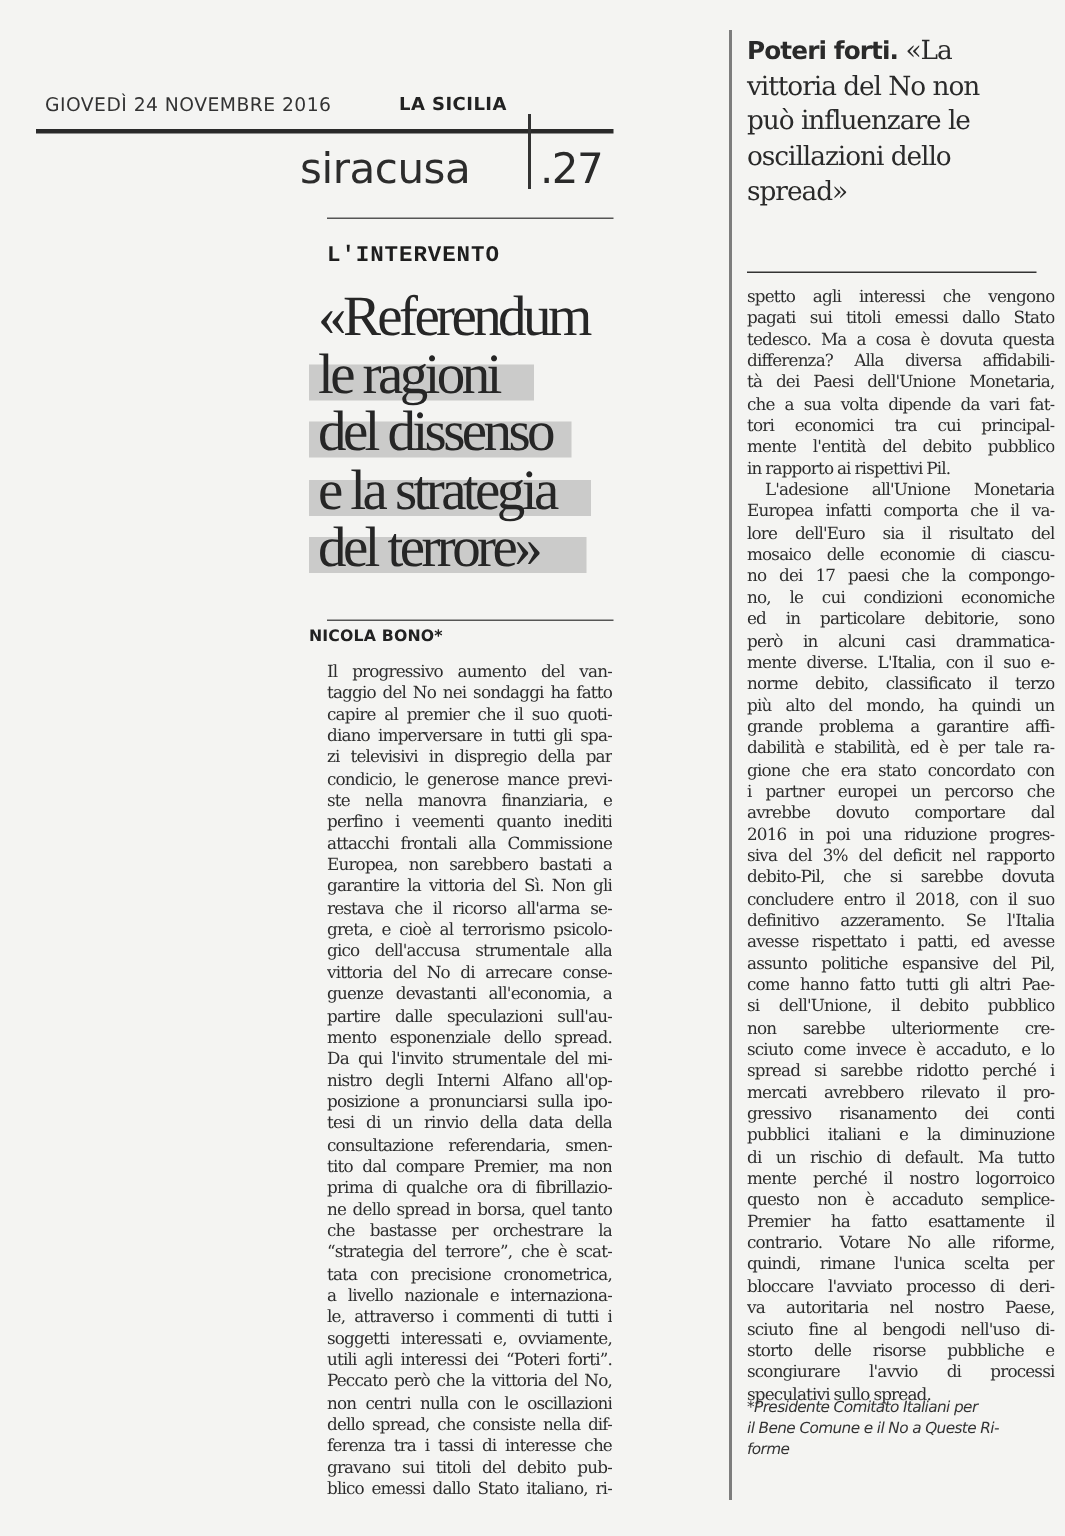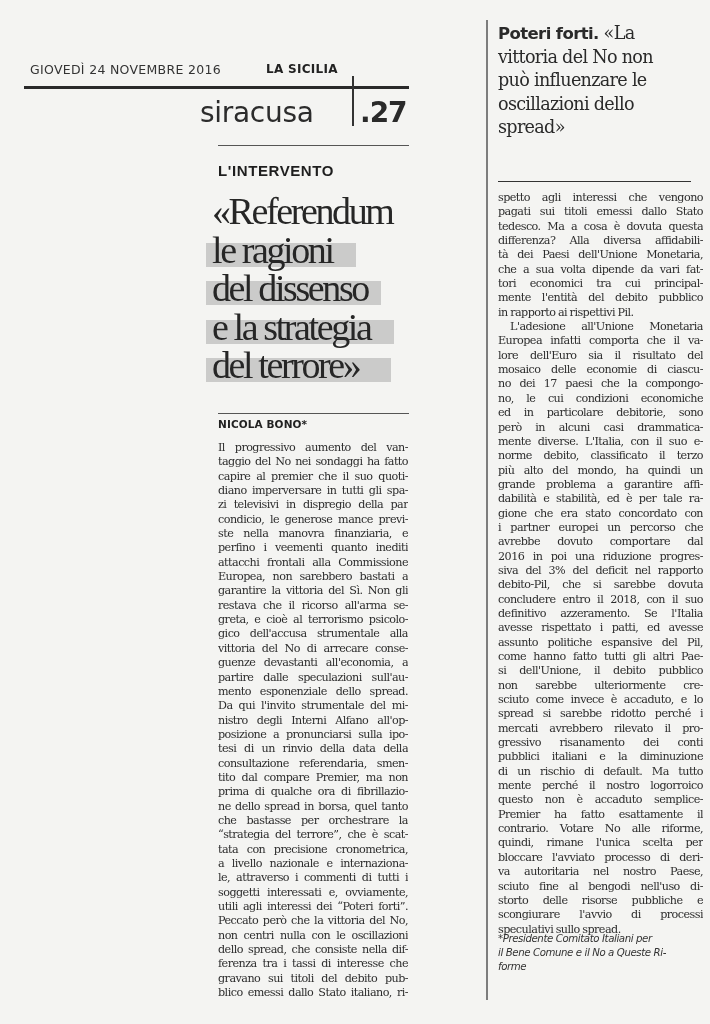--- a/index.html
+++ b/index.html
@@ -19,40 +19,40 @@
     font-weight: bold; font-size: 12px; color: #222; letter-spacing: 0.3px;
   }
   .thick-rule { left: 24px; top: 86px; width: 385px; height: 3px; background: #2a2a2a; }
   .vdiv-head { left: 352px; top: 76px; width: 1.5px; height: 50px; background: #333; }
   .section {
     left: 200px; top: 96px; font-family: "DejaVu Sans", sans-serif;
     font-size: 28px; color: #2c2c2c; letter-spacing: -0.3px;
   }
   .pagenum {
     left: 360px; top: 96px; font-family: "DejaVu Sans", sans-serif;
-    font-weight: bold; font-size: 28px; color: #2a2a2a; letter-spacing: -1px;
+    font-weight: normal; font-size: 28px; color: #2a2a2a; letter-spacing: -1px;
   }
   .thin-rule { height: 1px; background: #555; }
   .kicker {
-    left: 218px; top: 162px; font-family: Liberation Sans, sans-serif;
+    left: 218px; top: 162px; font-family: Liberation Mono, monospace;
     font-weight: bold; font-size: 15px; color: #1e1e1e; letter-spacing: 0.6px;
   }
   .headline { left: 212px; top: 192px; width: 200px; }
   .hl-line {
     display: block; position: relative; font-family: "Liberation Serif", serif;
     font-size: 38px; line-height: 38.5px; letter-spacing: -2.4px; color: #262626;
     white-space: nowrap;
   }
   .hl-line .band {
     position: absolute; left: -6px; top: 12px; height: 24px; background: #a9a9a9; opacity: .55;
     z-index: 0;
   }
   .hl-line .txt { position: relative; z-index: 1; }
   .byline {
-    left: 218px; top: 418px; font-family: "DejaVu Sans", sans-serif;
+    left: 206px; top: 418px; font-family: "DejaVu Sans", sans-serif;
     font-weight: bold; font-size: 10.5px; color: #222; letter-spacing: 0.1px;
   }
   .col {
     font-family: "DejaVu Serif", serif; font-size: 11.2px; line-height: 14.35px;
     color: #2d2d2d; text-align: justify;
   }
   .col .ln {
     display: block; white-space: nowrap; text-align: justify; text-align-last: justify;
     letter-spacing: -0.55px; word-spacing: -0.5px; overflow: hidden;
   }

